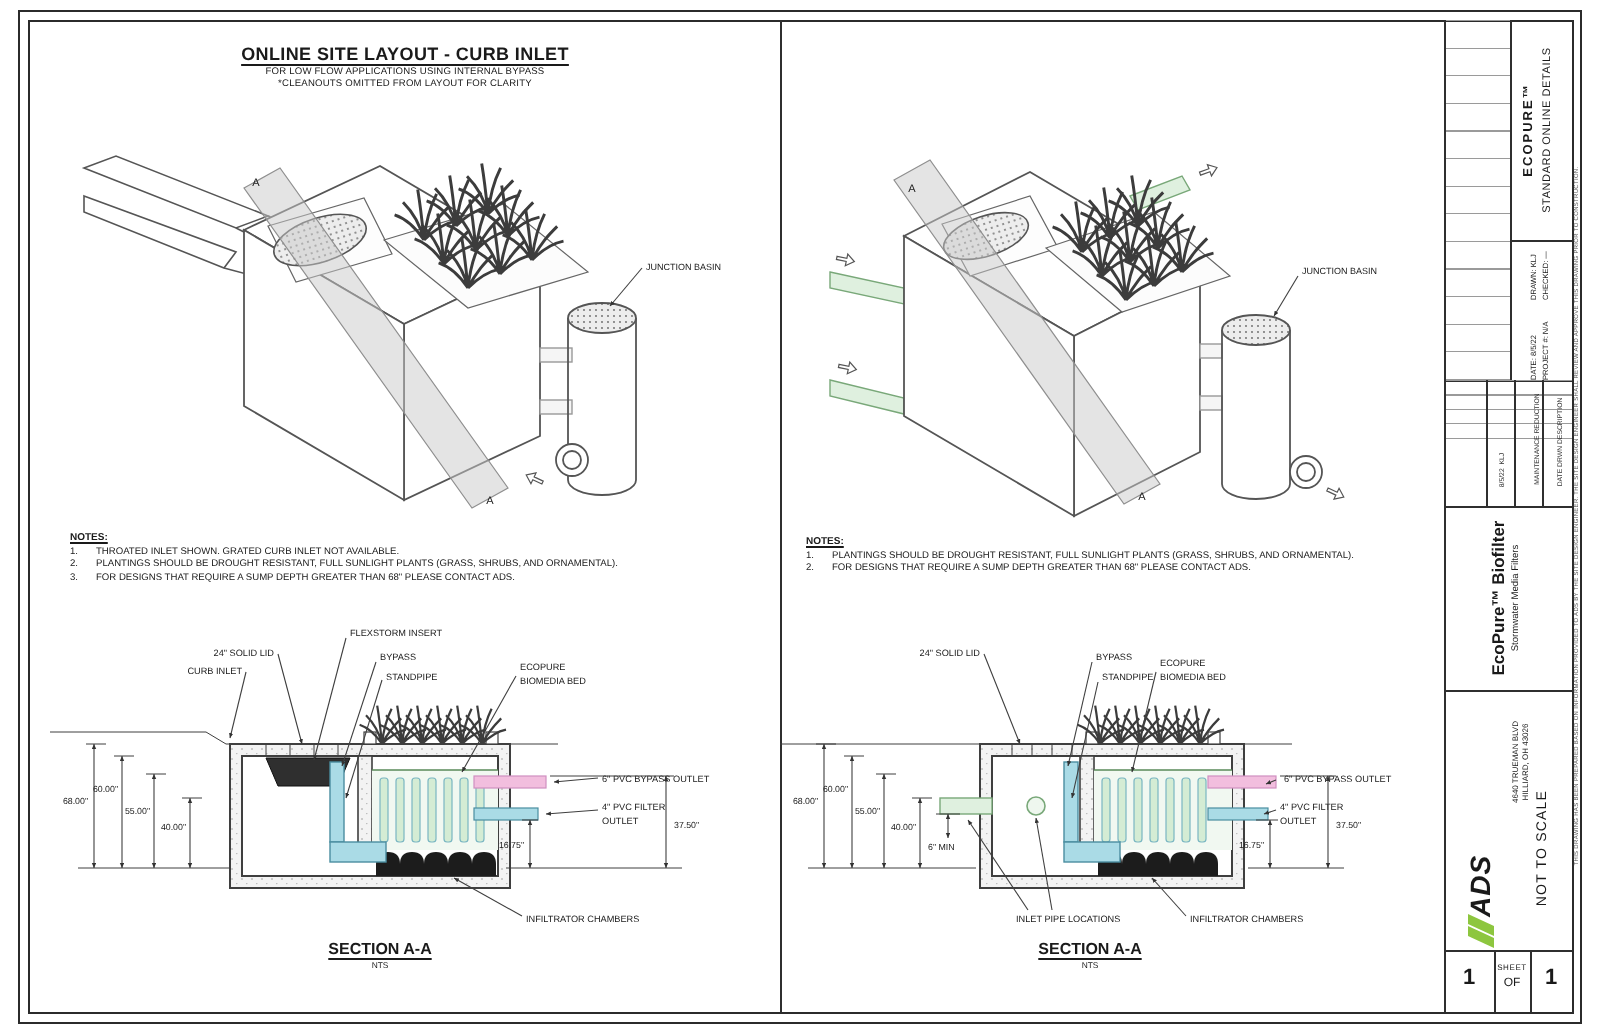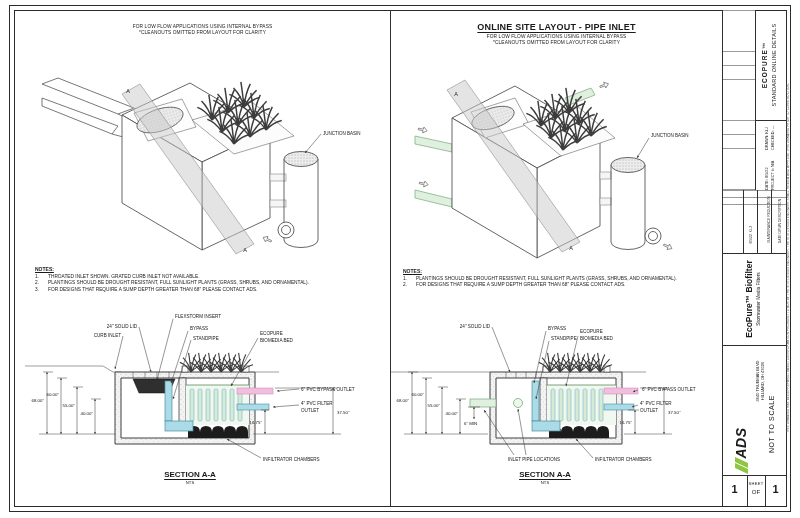--- a/index.html
+++ b/index.html
@@ -75,20 +75,21 @@
 </svg>
 
 <div class="sheet">
 
   <div class="frame" style="left:9px;top:5px;width:780px;height:505px"></div>
   <div class="frame" style="left:14px;top:10px;width:771px;height:495px"></div>
   <div class="vl" style="left:390px;top:10px;height:496px"></div>
   <div class="vl" style="left:722px;top:10px;height:496px"></div>
 
   <div class="abs" style="left:15px;top:22px;width:375px;text-align:center">
+    <div class="ptitle">ONLINE SITE LAYOUT - CURB INLET</div>
     <div class="psub">FOR LOW FLOW APPLICATIONS USING INTERNAL BYPASS</div>
     <div class="psub">*CLEANOUTS OMITTED FROM LAYOUT FOR CLARITY</div>
   </div>
 
   <svg class="abs" style="left:42px;top:58px;overflow:visible" width="320" height="205" viewBox="0 0 320 205">
     <g stroke="#555" stroke-width=".8" fill="#fff">
       <polygon points="0,26 16,20 92,50 76,56"></polygon>
       <polygon points="0,40 76,68 70,76 0,48"></polygon>
       <path d="M92,50 L108,58 M76,56 L96,66 M70,76 L100,84" fill="none"></path>
     </g>
@@ -222,25 +223,20 @@
     <text x="68" y="112" class="dt" text-anchor="end">40.00"</text>
     <text x="312" y="111" class="dt">37.50"</text>
     <text x="237" y="121" class="dt" text-anchor="end">16.75"</text>
   </svg>
 
   <div class="sectitle" style="left:90px;top:470px;width:200px">
     <div class="st">SECTION A-A</div>
     <div class="sc">NTS</div>
   </div>
 
-  <div class="abs" style="left:390px;top:22px;width:333px;text-align:center">
-    <div class="ptitle">ONLINE SITE LAYOUT - PIPE INLET</div>
-    <div class="psub">FOR LOW FLOW APPLICATIONS USING INTERNAL BYPASS</div>
-    <div class="psub">*CLEANOUTS OMITTED FROM LAYOUT FOR CLARITY</div>
-  </div>
 
   <svg class="abs" style="left:415px;top:60px;overflow:visible" width="320" height="200" viewBox="0 0 320 200">
     <g fill="#dff0df" stroke="#79a879" stroke-width=".7">
       <polygon points="0,76 37,84 37,92 0,84"></polygon>
       <polygon points="0,130 37,139 37,147 0,138"></polygon>
       <polygon points="150,38 176,28 180,35 154,45"></polygon>
     </g>
     <use href="#flowarw" transform="translate(4,66) rotate(12)"></use>
     <use href="#flowarw" transform="translate(5,120) rotate(12)"></use>
     <use href="#flowarw" transform="translate(184,24) rotate(-20)"></use>

